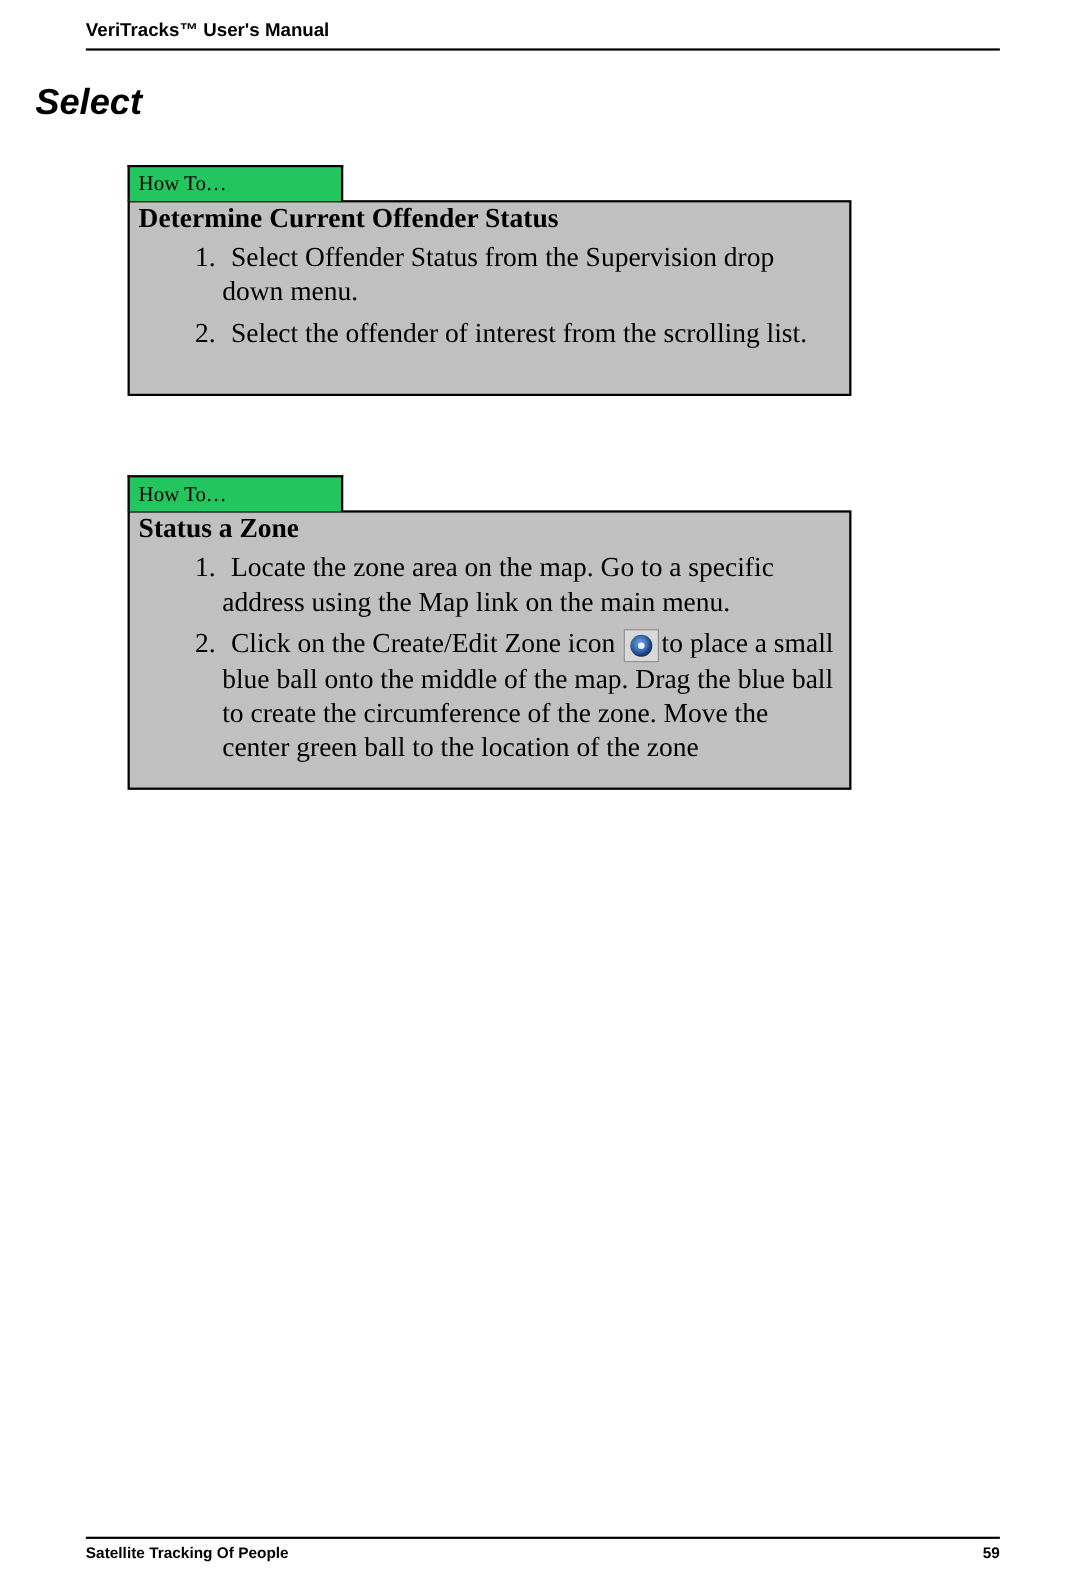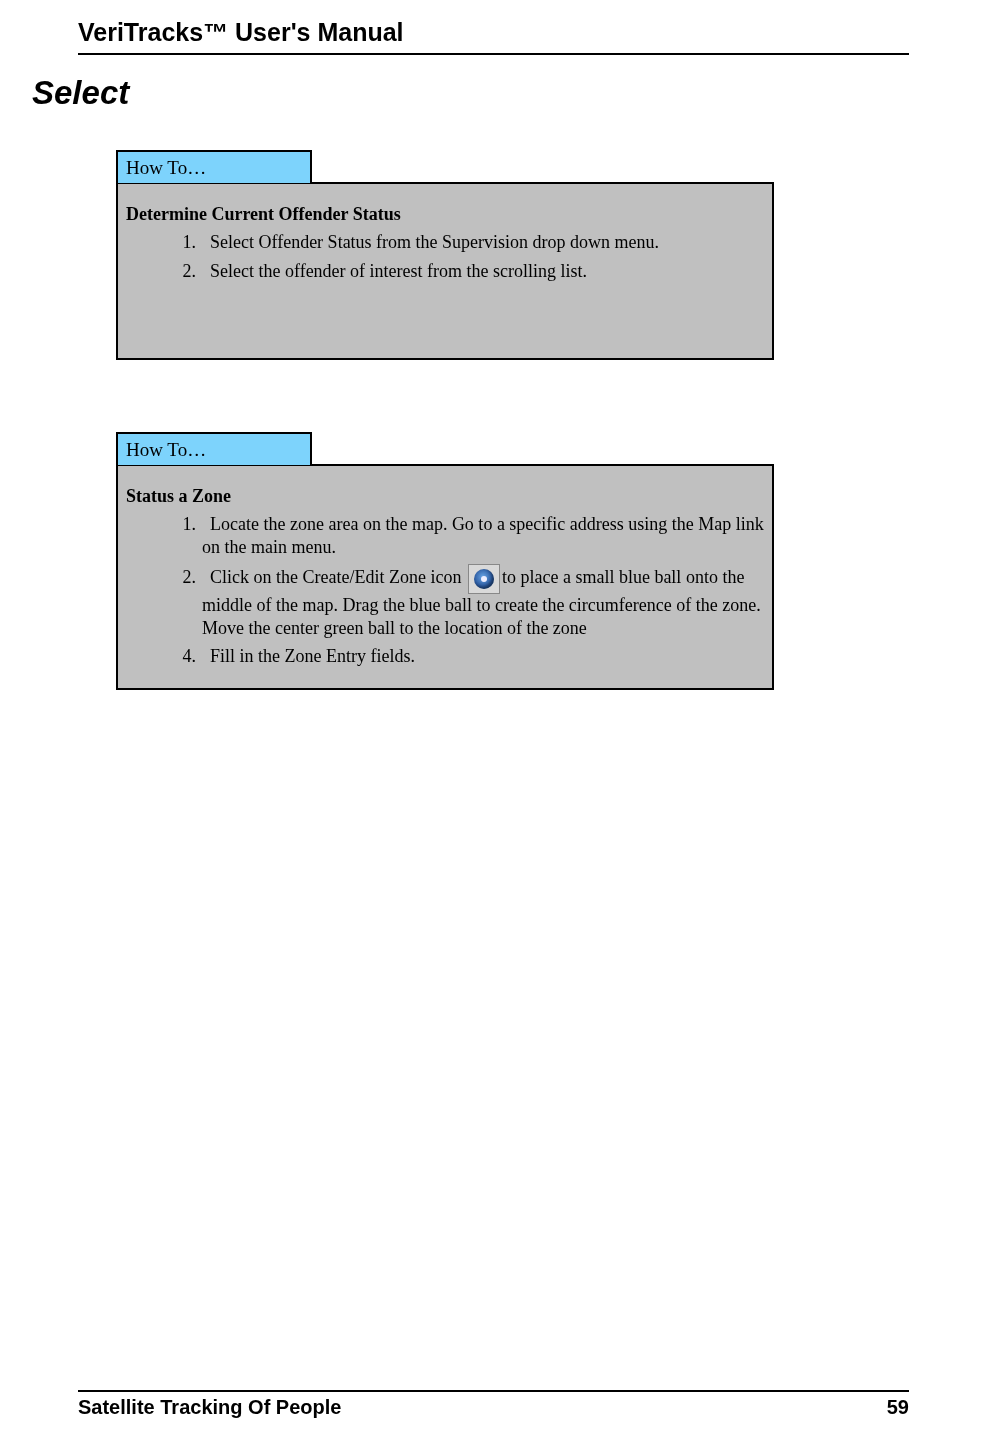--- a/index.html
+++ b/index.html
@@ -17,21 +17,21 @@
     }
     .header {
       position: absolute;
       top: 18px;
       left: 78px;
       right: 78px;
     }
     .header-title {
       font-family: Arial, Helvetica, sans-serif;
       font-weight: bold;
-      font-size: 25px;
+      font-size: 17px;
     }
     .header-rule {
       border: none;
       border-top: 2px solid #000;
       margin-top: 6px;
     }
     .section-title {
       position: absolute;
       top: 74px;
       left: 32px;
@@ -45,31 +45,31 @@
       left: 116px;
       width: 658px;
     }
     .howto-1 { top: 150px; }
     .howto-2 { top: 432px; }
     .tab {
       width: 196px;
       height: 33px;
       border: 2px solid #000;
       border-bottom: none;
-      background: #7dd3fc;
+      background: #22c55e;
       font-size: 19px;
       padding: 5px 8px 0 8px;
       position: relative;
       z-index: 2;
     }
     .body-box {
       border: 2px solid #000;
       background: #c0c0c0;
-      font-size: 18px;
-      padding: 20px 8px 14px 8px;
+      font-size: 25px;
+      padding: 1px 8px 14px 8px;
       margin-top: -1px;
     }
     .body-box.box1 { min-height: 178px; }
     .box-title {
       font-weight: bold;
       margin-bottom: 6px;
       padding-left: 0px;
     }
     ol.steps {
       list-style: none;
@@ -123,21 +123,21 @@
     .footer-rule {
       border: none;
       border-top: 2px solid #000;
       margin-bottom: 4px;
     }
     .footer-row {
       display: flex;
       justify-content: space-between;
       font-family: Arial, Helvetica, sans-serif;
       font-weight: bold;
-      font-size: 20px;
+      font-size: 14px;
     }
   </style>
 </head>
 <body>
 
 <div class="header">
   <div class="header-title">VeriTracks™ User's Manual</div>
   <hr class="header-rule">
 </div>
 
@@ -154,21 +154,20 @@
   </div>
 </div>
 
 <div class="howto-block howto-2">
   <div class="tab">How To…</div>
   <div class="body-box">
     <div class="box-title">Status a Zone</div>
     <ol class="steps">
       <li><span class="num">1.</span><span>Locate the zone area on the map.  Go to a specific address using the Map link on the main menu.</span></li>
       <li><span class="num">2.</span><span>Click on the Create/Edit Zone icon </span><span class="zone-icon"></span><span>to place a small blue ball onto the middle of the map.  Drag the blue ball to create the circumference of the zone.  Move the center green ball to the location of the zone</span></li>
-      <li><span class="num">4.</span><span>Fill in the Zone Entry fields.</span></li>
     </ol>
   </div>
 </div>
 
 <div class="footer">
   <hr class="footer-rule">
   <div class="footer-row">
     <span>Satellite Tracking Of People</span>
     <span>59</span>
   </div>

